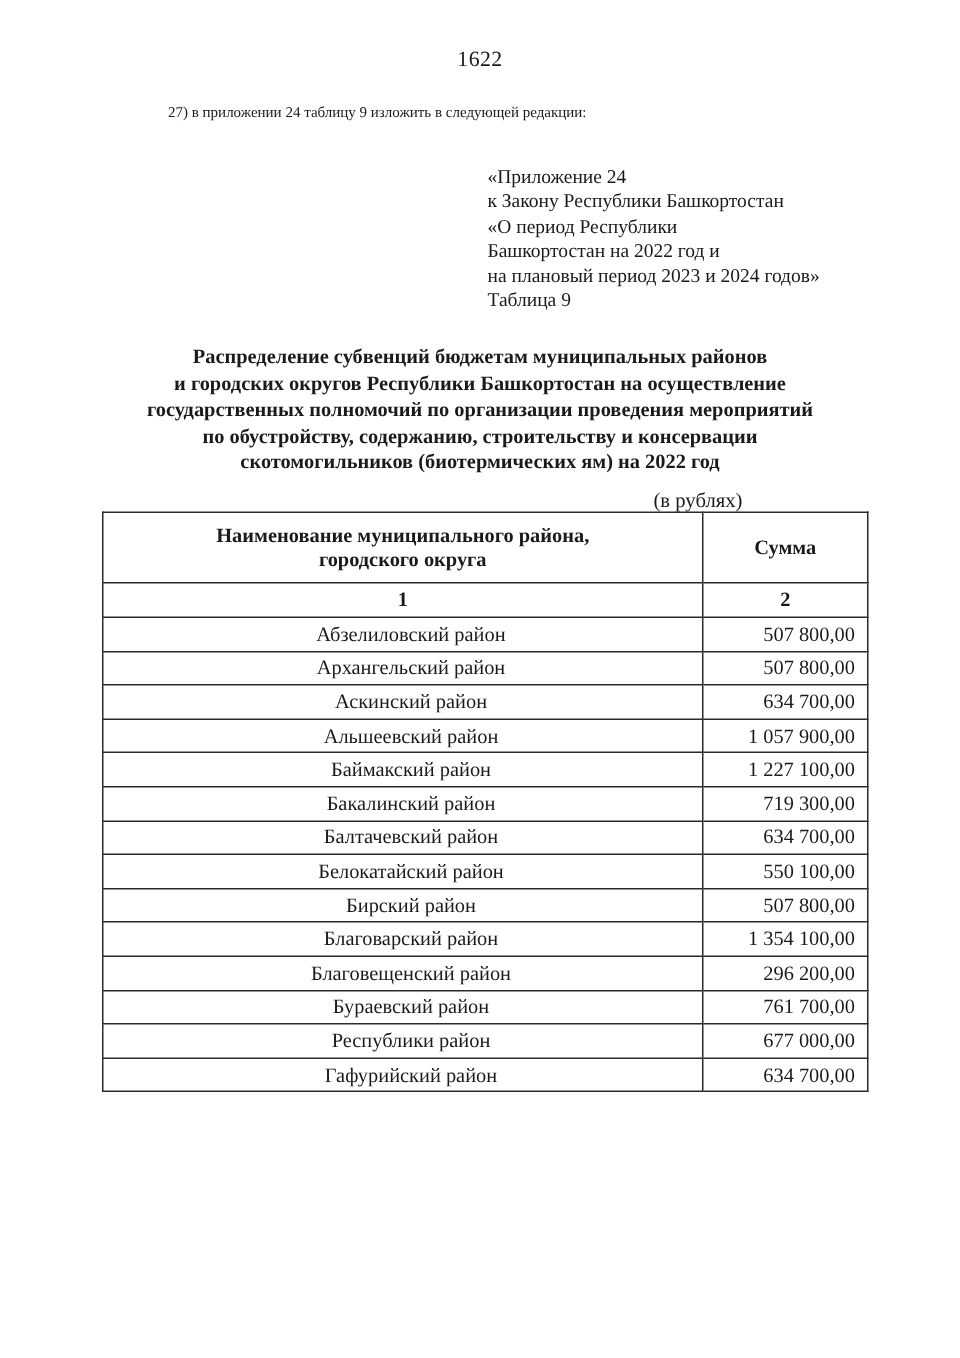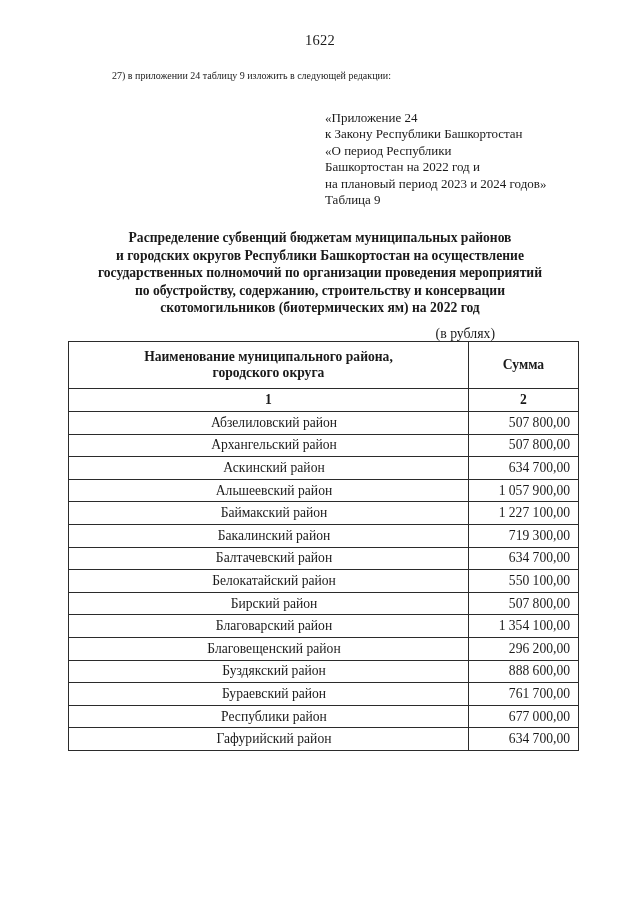--- a/index.html
+++ b/index.html
@@ -211,24 +211,20 @@
         </tr>
       <tr>
           <td class="name">Благоварский район</td>
           <td class="sum">1 354 100,00</td>
         </tr>
       <tr>
           <td class="name">Благовещенский район</td>
           <td class="sum">296 200,00</td>
         </tr>
       <tr>
-          <td class="name">Буздякский район</td>
-          <td class="sum">888 600,00</td>
-        </tr>
-      <tr>
           <td class="name">Бураевский район</td>
           <td class="sum">761 700,00</td>
         </tr>
       <tr>
           <td class="name">Республики район</td>
           <td class="sum">677 000,00</td>
         </tr>
       <tr>
           <td class="name">Гафурийский район</td>
           <td class="sum">634 700,00</td>

